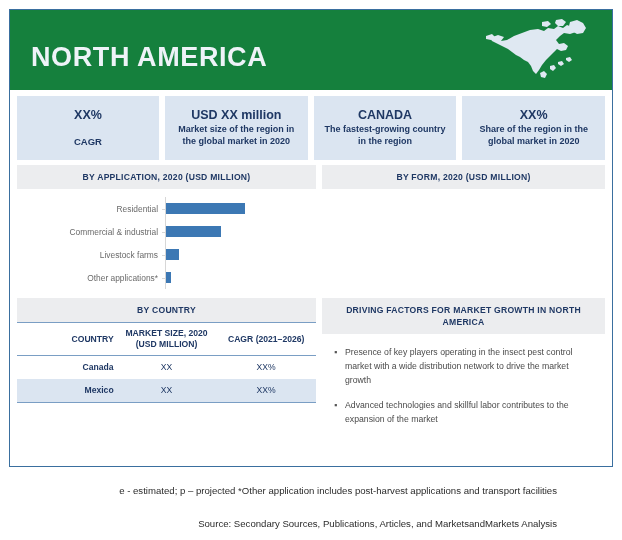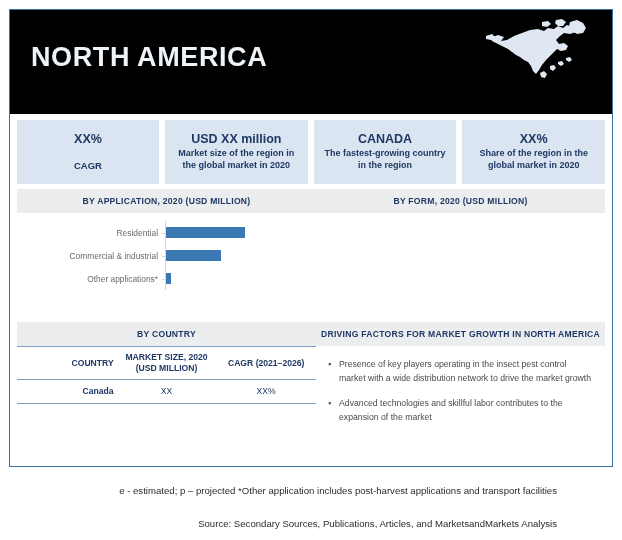--- a/index.html
+++ b/index.html
@@ -25,22 +25,22 @@
     top: 9px;
     width: 604px;
     height: 458px;
     border: 1px solid #3a6f9f;
     background: #ffffff;
   }
 
   
   .header {
     position: relative;
-    height: 104px;
-    background: #000000;
+    height: 80px;
+    background: #15803d;
     overflow: hidden;
   }
   .header-title {
     position: absolute;
     left: 21px;
     top: 34px;
     font-size: 27px;
     font-weight: bold;
     color: #eef3f8;
     letter-spacing: 0.6px;
@@ -85,20 +85,21 @@
     font-weight: bold;
     color: #1f3864;
     line-height: 1.32;
     margin-top: 1px;
   }
   .stat-card.first .stat-sub { font-size: 9.5px; margin-top: 12px; }
 
   
   .panels {
     display: flex;
+    gap: 6px;
     padding: 0 7px;
   }
   .panel { flex: 1; min-width: 0; }
   .panel.left  { flex: 0 0 299px; }
   .panel.right { flex: 1; }
 
   .panel-title {
     background: #ecedef;
     color: #1f3864;
     font-size: 8.6px;
@@ -280,20 +281,26 @@
               <div class="bar" style="width: 79px;"></div>
             </div>
           </div>
           <div class="bar-row">
             <div class="bar-label">Commercial &amp; industrial</div>
             <div class="bar-track">
               <div class="bar" style="width: 55px;"></div>
             </div>
           </div>
           <div class="bar-row">
+            <div class="bar-label">Livestock farms</div>
+            <div class="bar-track">
+              <div class="bar" style="width: 13px;"></div>
+            </div>
+          </div>
+          <div class="bar-row">
             <div class="bar-label">Other applications*</div>
             <div class="bar-track">
               <div class="bar" style="width: 5px;"></div>
             </div>
           </div>
         </div>
       </div>
 
       <div class="panel right">
         <div class="panel-title">BY FORM, 2020 (USD MILLION)</div>
@@ -312,20 +319,25 @@
               <th>MARKET SIZE, 2020 (USD MILLION)</th>
               <th>CAGR (2021–2026)</th>
             </tr>
           </thead>
           <tbody>
             <tr>
               <td class="col-country">Canada</td>
               <td class="val">XX</td>
               <td class="val">XX%</td>
             </tr>
+            <tr class="alt">
+              <td class="col-country">Mexico</td>
+              <td class="val">XX</td>
+              <td class="val">XX%</td>
+            </tr>
           </tbody>
         </table>
         <div class="table-bottom-rule"></div>
       </div>
 
       <div class="panel right">
         <div class="panel-title">DRIVING FACTORS FOR MARKET GROWTH IN NORTH AMERICA</div>
         <div class="factors">
           <div class="factor-item">
             <div class="factor-bullet">▪</div>

